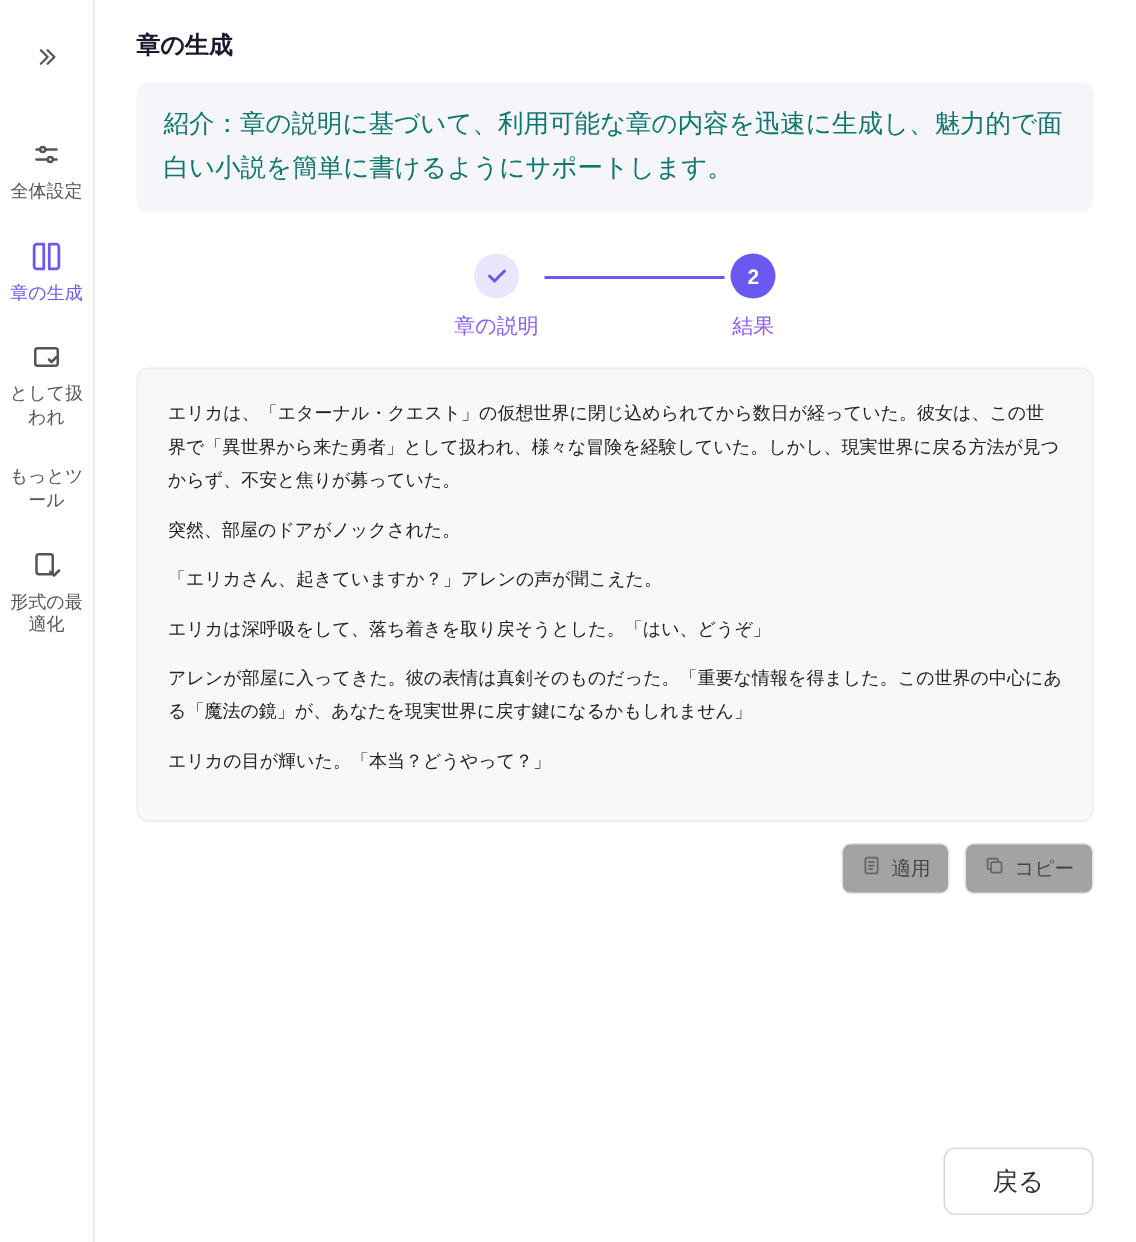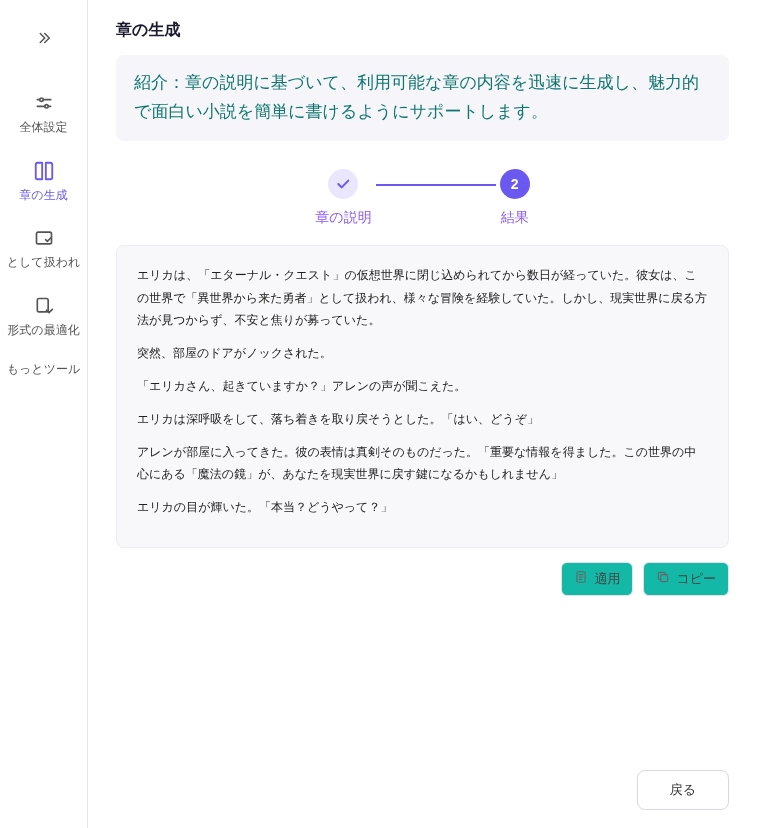--- a/index.html
+++ b/index.html
@@ -5,21 +5,21 @@
     * { margin: 0; padding: 0; box-sizing: border-box; }
     body {
       font-family: -apple-system, BlinkMacSystemFont, "Segoe UI", "Hiragino Sans", "Meiryo", sans-serif;
       background: #fff;
       width: 757px;
       height: 828px;
       display: flex;
       overflow: hidden;
     }
     .sidebar {
-      width: 88px;
+      width: 63px;
       border-right: 1px solid #e5e5e8;
       display: flex;
       flex-direction: column;
       padding-top: 20px;
       background: #fff;
     }
     .sidebar-toggle {
       height: 40px;
       display: flex;
       align-items: center;
@@ -137,37 +137,37 @@
       gap: 10px;
       margin-top: 14px;
     }
     .action-btn {
       display: inline-flex;
       align-items: center;
       gap: 6px;
       padding: 7px 12px;
       border: 1px solid #e2e2e8;
       border-radius: 6px;
-      background: #14b8a6;
+      background: #a3a3a3;
       font-size: 13px;
       color: #444;
       cursor: pointer;
     }
     .footer {
       margin-top: auto;
       padding: 18px 0;
       display: flex;
       justify-content: flex-end;
     }
     .back-btn {
       padding: 10px 32px;
       border: 1px solid #d8d8e0;
       border-radius: 8px;
       background: #fff;
-      font-size: 13px;
+      font-size: 17px;
       color: #333;
       cursor: pointer;
     }
   </style>
 </head>
 <body>
 
 <div class="sidebar">
   <div class="sidebar-toggle">
     <span class="icon">
@@ -204,31 +204,31 @@
     <span class="icon">
       <svg width="20" height="20" viewBox="0 0 24 24" fill="none" stroke="#555" stroke-width="2" stroke-linecap="round" stroke-linejoin="round">
           <rect x="3" y="5" width="18" height="14" rx="2"></rect>
           <path d="M14 14l2 2 4-4"></path>
         </svg>
     </span>
     <span class="sidebar-item-label">として扱われ</span>
   </div>
 
   <div class="sidebar-item">
+    <span class="sidebar-item-label">もっとツール</span>
+  </div>
+
+  <div class="sidebar-item">
     <span class="icon">
       <svg width="20" height="20" viewBox="0 0 24 24" fill="none" stroke="#555" stroke-width="2" stroke-linecap="round" stroke-linejoin="round">
           <rect x="4" y="3" width="13" height="16" rx="2"></rect>
           <path d="M15 17l3 3 4-4"></path>
         </svg>
     </span>
     <span class="sidebar-item-label">形式の最適化</span>
-  </div>
-
-  <div class="sidebar-item">
-    <span class="sidebar-item-label">もっとツール</span>
   </div>
 </div>
 
 <div class="main">
   <div class="page-title">章の生成</div>
 
   <div class="intro-box">
     <span>紹介：章の説明に基づいて、利用可能な章の内容を迅速に生成し、魅力的で面白い小説を簡単に書けるようにサポートします。</span>
   </div>
 

